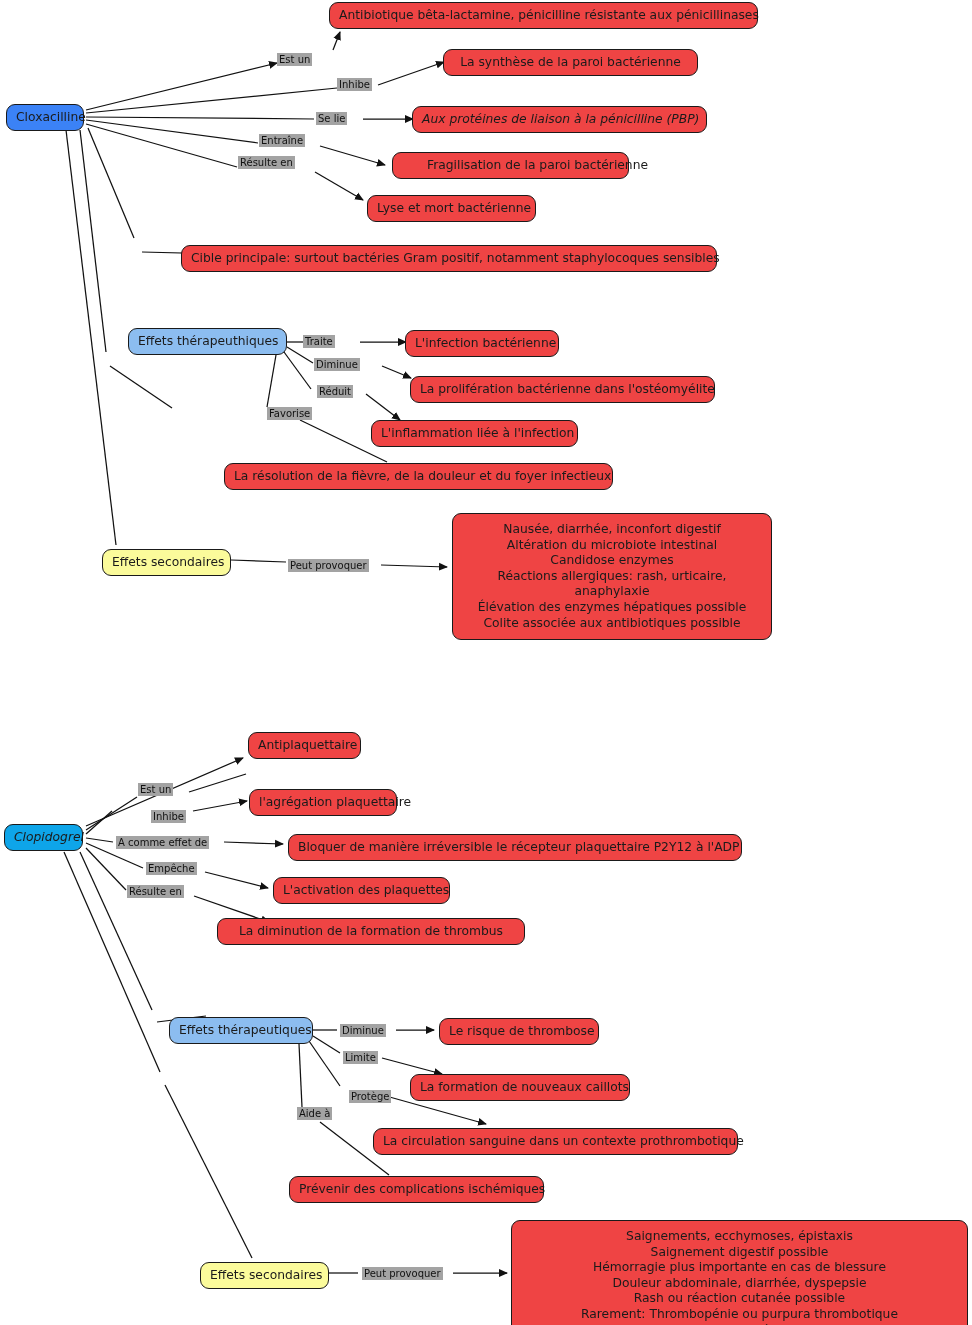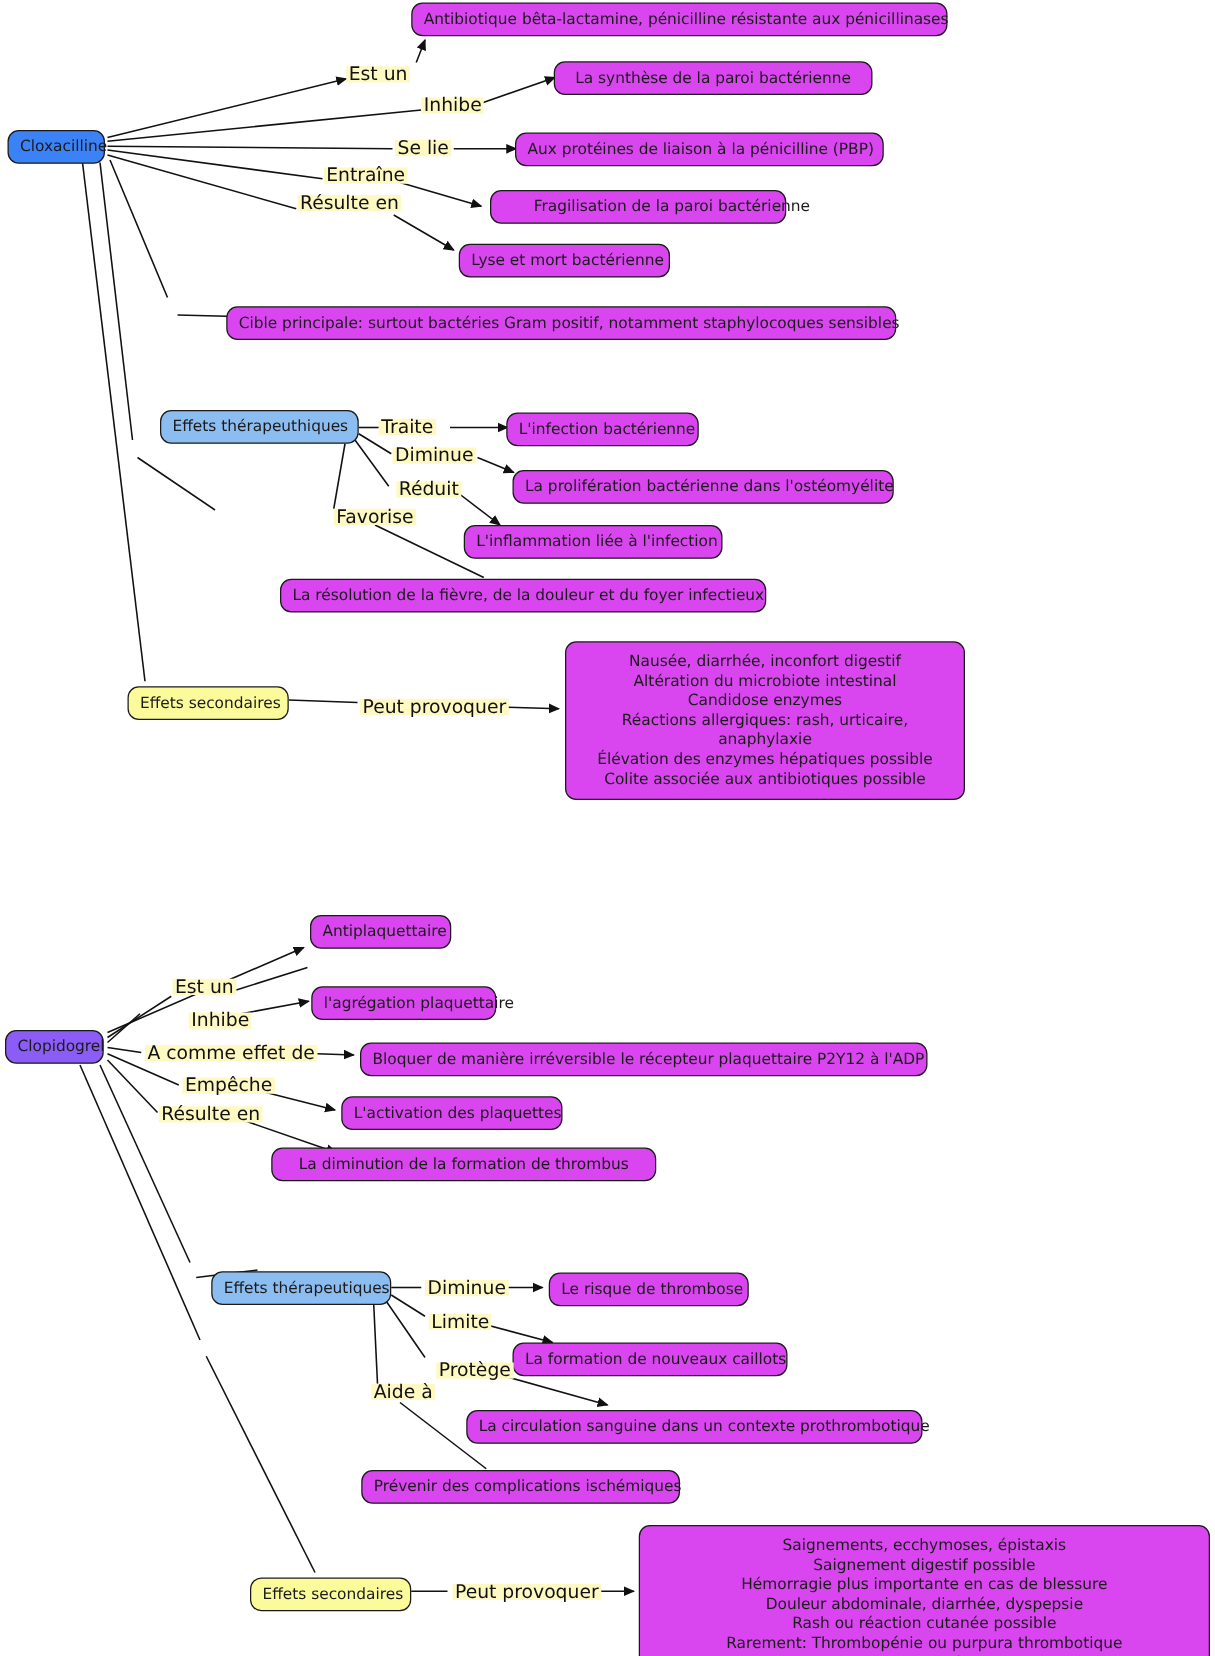--- a/index.html
+++ b/index.html
@@ -9,41 +9,41 @@
     color:#1a1a1a;
   }
   #canvas{position:absolute;left:0;top:0;width:972px;height:1325px;}
   svg.edges{position:absolute;left:0;top:0;width:972px;height:1325px;pointer-events:none;}
 
   .node{
     position:absolute;
     box-sizing:border-box;
     border:1.4px solid #1a1a1a;
     border-radius:9px;
-    background:#d946ef;
+    background:#ef4444;
     font-size:12.3px;
     line-height:15px;
     color:#1b1b1b;
     padding:5px 9px;
     text-align:center;
     white-space:nowrap;
     box-shadow:0 0 0 0 rgba(0,0,0,0);
   }
   .node.multi{white-space:normal;line-height:15.6px;padding:8px 12px;}
   .node.root-green{background:#3b82f6;border-radius:9px;}
-  .node.root-pink{background:#8b5cf6;border-radius:9px;}
+  .node.root-pink{background:#0ea5e9;border-radius:9px;font-style:italic;}
   .node.cat-blue{background:#8cbdf0;border-radius:9px;}
   .node.cat-yellow{background:#fbfb9b;border-radius:9px;}
 
   .edge-label{
     position:absolute;
-    font-size:15px;
+    font-size:10px;
     line-height:13px;
     color:#111;
-    background:#fef9c3;
+    background:#a3a3a3;
     white-space:nowrap;
     padding:0 2px;
   }
 </style>
 </head>
 <body>
 
 <div id="canvas">
 
   <svg class="edges" viewBox="0 0 972 1325">
@@ -113,21 +113,21 @@
 
       <path d="M329,1273 L358,1273"></path>
       <path d="M453,1273 L507,1273" marker-end="url(#ah)"></path>
     </g>
   </svg>
 
   <div class="node root-green" style="left:6px;top:104px;width:78px;">Cloxacilline</div>
 
   <div class="node" style="left:329px;top:2px;width:429px;">Antibiotique bêta-lactamine, pénicilline résistante aux pénicillinases</div>
   <div class="node" style="left:443px;top:49px;width:255px;">La synthèse de la paroi bactérienne</div>
-  <div class="node" style="left:412px;top:106px;width:295px;">Aux protéines de liaison à la pénicilline (PBP)</div>
+  <div class="node" style="left:412px;top:106px;width:295px;font-style:italic;">Aux protéines de liaison à la pénicilline (PBP)</div>
   <div class="node" style="left:392px;top:152px;width:237px;padding-left:34px;">Fragilisation de la paroi bactérienne</div>
   <div class="node" style="left:367px;top:195px;width:169px;">Lyse et mort bactérienne</div>
   <div class="node" style="left:181px;top:245px;width:536px;">Cible principale: surtout bactéries Gram positif, notamment staphylocoques sensibles</div>
 
   <div class="node cat-blue" style="left:128px;top:328px;width:159px;">Effets thérapeuthiques</div>
 
   <div class="node" style="left:405px;top:330px;width:154px;">L'infection bactérienne</div>
   <div class="node" style="left:410px;top:376px;width:305px;">La prolifération bactérienne dans l'ostéomyélite</div>
   <div class="node" style="left:371px;top:420px;width:207px;">L'inflammation liée à l'infection</div>
   <div class="node" style="left:224px;top:463px;width:389px;">La résolution de la fièvre, de la douleur et du foyer infectieux</div>

